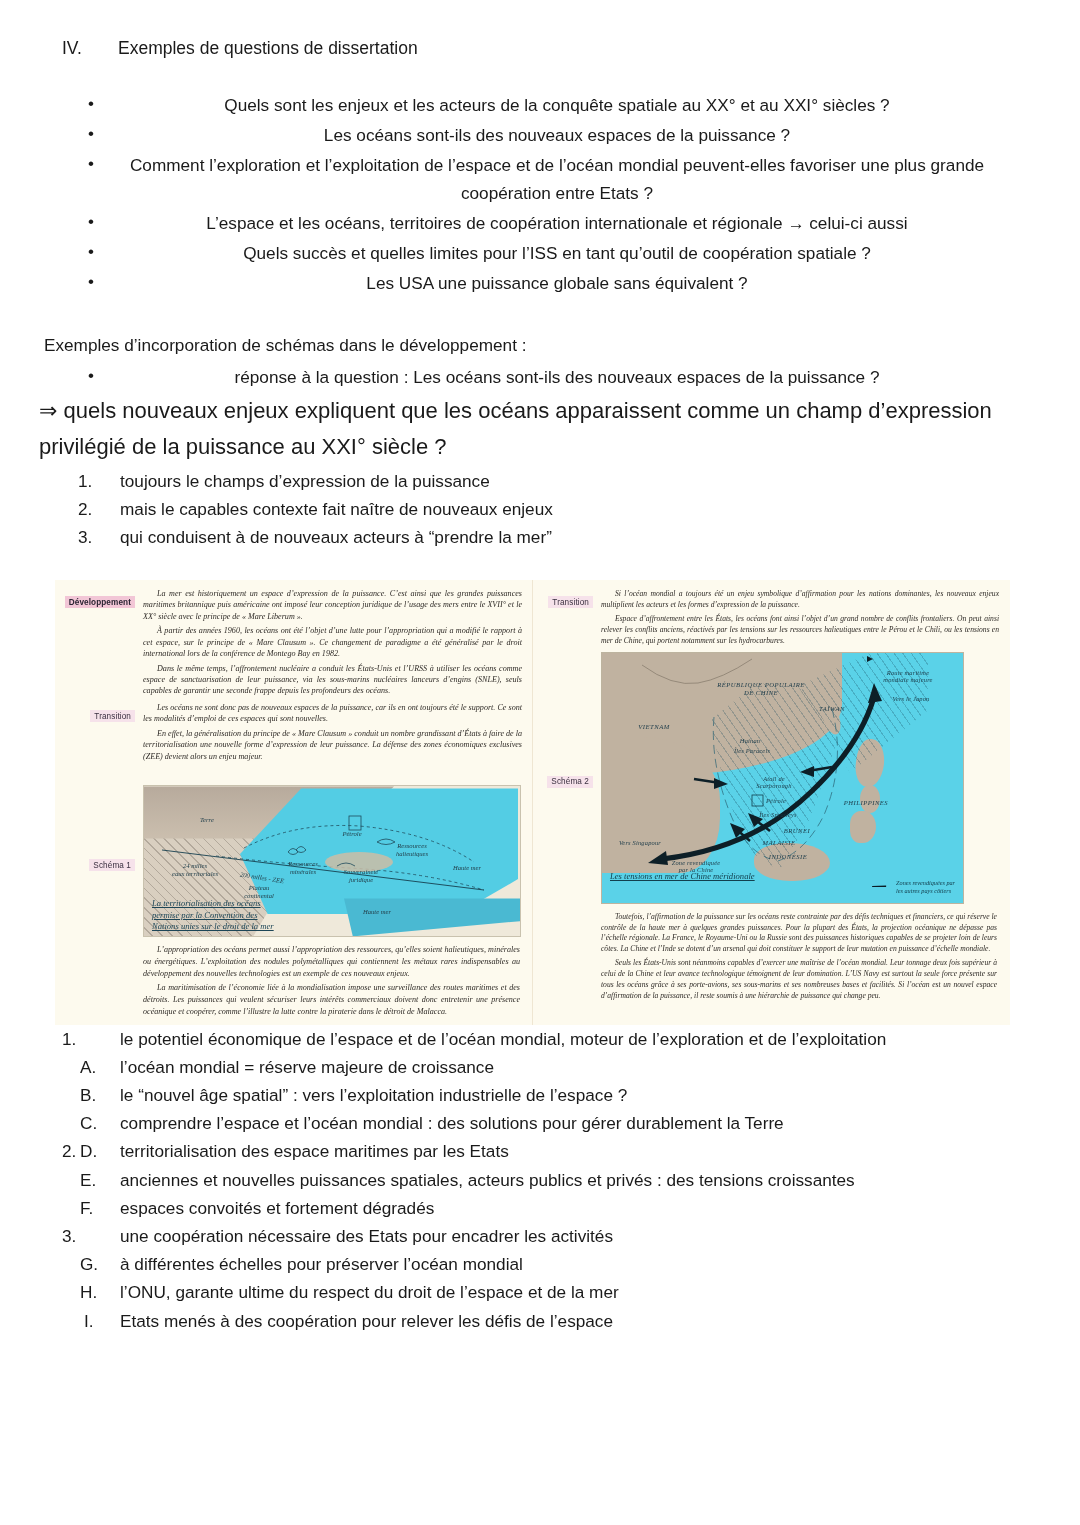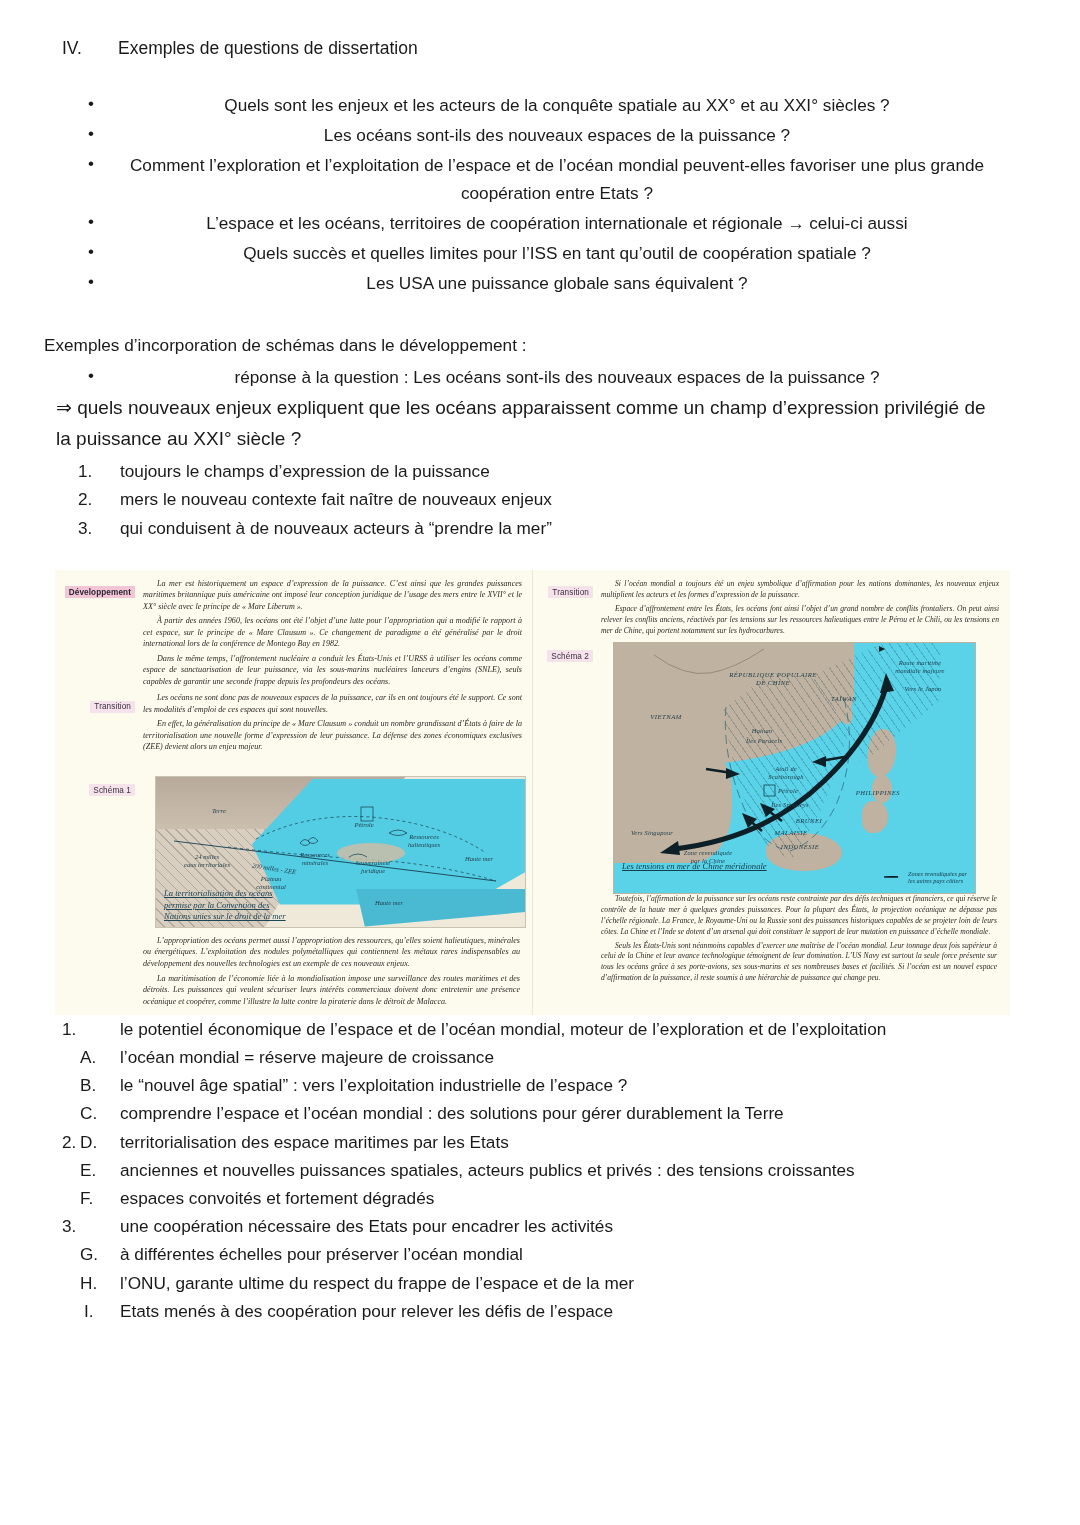--- a/index.html
+++ b/index.html
@@ -50,24 +50,24 @@
     font-size: 17px;
   }
 
   .para-plain {
     font-size: 17.2px;
     line-height: 1.63;
     margin: 34px 0 0 0;
     padding-left: 44px;
   }
   .para-arrow {
-    font-size: 19px;
+    font-size: 22px;
     line-height: 1.63;
     margin: 0;
-    padding-left: 56px;
+    padding-left: 39px;
     max-width: 1000px;
   }
   ul.bullets.tight { margin-top: 4px; }
 
   ol.numlist {
     list-style: none;
     margin: 2px 0 0 0;
     padding: 0 0 0 78px;
     counter-reset: n;
   }
@@ -146,21 +146,21 @@
     font-family: "Liberation Serif", serif;
     font-style: italic;
     font-size: 8.1px;
     line-height: 1.44;
     color: #2e2a26;
     text-align: justify;
   }
   .fig-textblock p { margin: 0 0 3px 0; text-indent: 14px; }
 
   
-  .schema-wrap { display: flex; align-items: flex-start; margin-top: 6px; gap: 12px; }
+  .schema-wrap { display: flex; align-items: center; margin-top: 6px; }
   .schema1 {
     position: relative;
     width: 378px;
     height: 152px;
     border: 1px solid #c9c2ae;
     background: #efe9da;
     overflow: hidden;
   }
   .s1-land {
     position: absolute; left: 0; top: 0;
@@ -327,21 +327,21 @@
 
   <p class="para-arrow">⇒ quels nouveaux enjeux expliquent que les océans apparaissent comme un champ d’expression privilégié de la puissance au XXI° siècle ?</p>
 
   <ol class="numlist">
     <li>
       <span class="marker">1.</span>
       <span>toujours le champs d’expression de la puissance</span>
     </li>
     <li>
       <span class="marker">2.</span>
-      <span>mers le nouveau contexte fait naître de nouveaux enjeux</span>
+      <span>mais le capables contexte fait naître de nouveaux enjeux</span>
     </li>
     <li>
       <span class="marker">3.</span>
       <span>qui conduisent à de nouveaux acteurs à “prendre la mer”</span>
     </li>
   </ol>
 
   <div class="figure">
 
     <div class="fig-col left">
@@ -486,21 +486,21 @@
           <div class="m-lbl" style="left:58px; top:206px; width:72px;">Zone revendiquée
 par la Chine</div>
 
           <div class="m-title">Les tensions en mer de Chine méridionale</div>
           <div class="m-legend">Zones revendiquées par
 les autres pays côtiers</div>
           <div class="m-legend-arrow" style="left:265px; bottom:16px;"></div>
         </div>
       </div>
 
-      <div class="fig-textblock" style="padding-left:62px; font-size:7.6px;">
+      <div class="fig-textblock" style="padding-left:62px; margin-top:8px; font-size:7.6px;">
         <p>Toutefois, l’affirmation de la puissance sur les océans reste contrainte par des défis techniques et financiers, ce qui réserve le contrôle de la haute mer à quelques grandes puissances. Pour la plupart des États, la projection océanique ne dépasse pas l’échelle régionale. La France, le Royaume-Uni ou la Russie sont des puissances historiques capables de se projeter loin de leurs côtes. La Chine et l’Inde se dotent d’un arsenal qui doit constituer le support de leur mutation en puissance d’échelle mondiale.</p>
         <p>Seuls les États-Unis sont néanmoins capables d’exercer une maîtrise de l’océan mondial. Leur tonnage deux fois supérieur à celui de la Chine et leur avance technologique témoignent de leur domination. L’US Navy est surtout la seule force présente sur tous les océans grâce à ses porte-avions, ses sous-marins et ses nombreuses bases et facilités. Si l’océan est un nouvel espace d’affirmation de la puissance, il reste soumis à une hiérarchie de puissance qui change peu.</p>
       </div>
     </div>
   </div>
 
 
   <ol class="numlist" style="margin-top:0px; padding-left:62px">
     <li style="padding-left:58px">
       <span class="marker">1.</span>
@@ -536,21 +536,21 @@
     <li style="padding-left:58px">
       <span class="marker">3.</span>
       <span>une coopération nécessaire des Etats pour encadrer les activités</span>
     </li>
     <li style="padding-left:58px">
       <span class="marker" style="left:18px">G.</span>
       <span>à différentes échelles pour préserver l’océan mondial</span>
     </li>
     <li style="padding-left:58px">
       <span class="marker" style="left:18px">H.</span>
-      <span>l’ONU, garante ultime du respect du frappe de l’espace et de la mer</span>
+      <span>l’ONU, garante ultime du respect du droit de l’espace et de la mer</span>
     </li>
     <li style="padding-left:58px">
       <span class="marker" style="left:22px">I.</span>
       <span>Etats menés à des coopération pour relever les défis de l’espace</span>
     </li>
   </ol>
 
 </div>
 
 </body></html>

